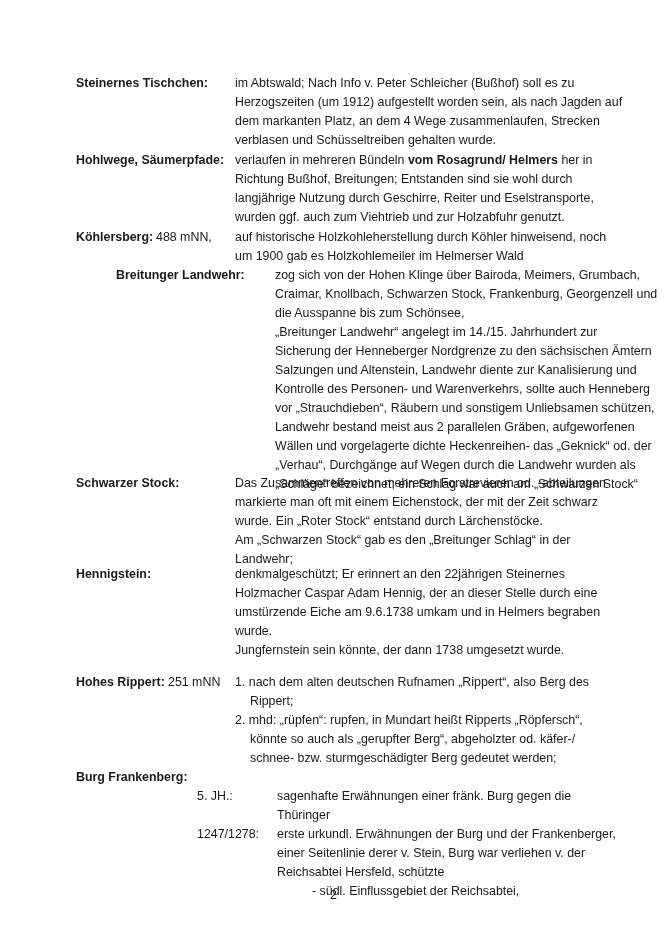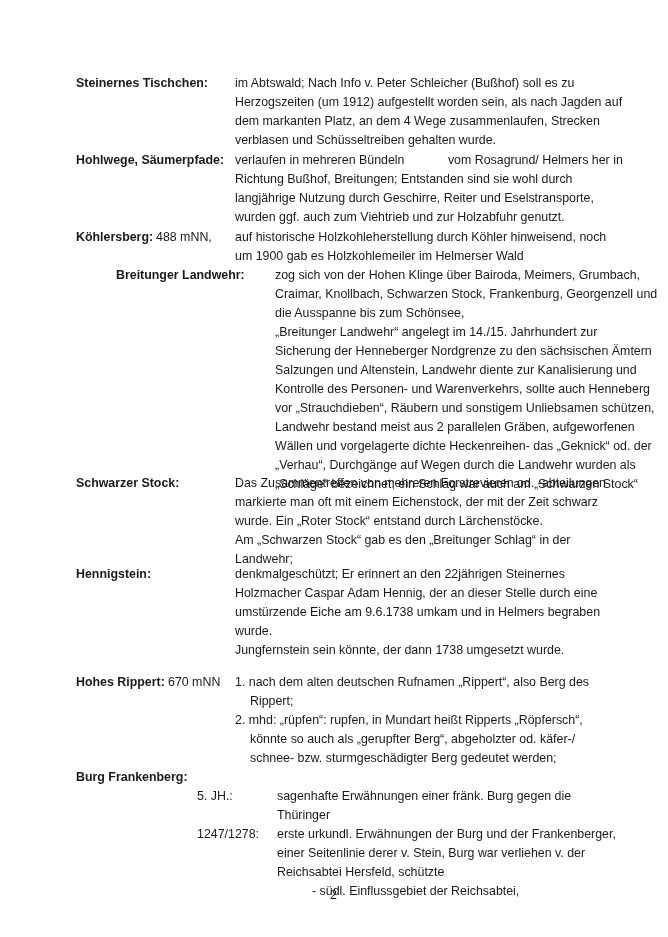--- a/index.html
+++ b/index.html
@@ -10,21 +10,21 @@
     }
     .page { position: absolute; left: 0; top: 0; width: 668px; height: 937px; }
     .entry { position: absolute; left: 76px; width: 540px; }
     .label { position: absolute; left: 0; top: 0; font-weight: bold; white-space: nowrap; line-height: 19px; }
     .sublabel { position: absolute; top: 0; white-space: nowrap; line-height: 19px; font-weight: normal; }
     .body { position: absolute; left: 159px; top: 0; width: 370px; line-height: 19px; }
     .line { white-space: nowrap; display: block; height: 19px; }
     .list { position: absolute; left: 159px; top: 0; width: 370px; line-height: 19px; }
     .li-first { display: block; white-space: nowrap; height: 19px; }
     .li-cont { display: block; white-space: nowrap; height: 19px; padding-left: 15px; }
-    .b { font-weight: normal; margin-left: 40px; }
+    .b { font-weight: bold; }
     .bf-row { position: absolute; left: 0; width: 540px; height: 19px; line-height: 19px; }
     .bf-sub { position: absolute; left: 121px; white-space: nowrap; }
     .bf-text { position: absolute; left: 201px; white-space: nowrap; }
     .indent { padding-left: 35px; }
     .page-number { position: absolute; left: 330px; top: 886px; font-size: 12.4px; line-height: 19px; }
   </style>
 </head>
 <body>
 
 <div class="page">
@@ -93,21 +93,21 @@
       <span class="line">denkmalgeschützt; Er erinnert an den 22jährigen Steinernes</span>
       <span class="line">Holzmacher Caspar Adam Hennig, der an dieser Stelle durch eine</span>
       <span class="line">umstürzende Eiche am 9.6.1738 umkam und in Helmers begraben</span>
       <span class="line">wurde.</span>
       <span class="line">Jungfernstein sein könnte, der dann 1738 umgesetzt wurde.</span>
     </div>
   </div>
 
   <div class="entry" style="top:673px;height:95px;">
     <span class="label">Hohes Rippert:</span>
-    <span class="sublabel" style="left:92px;">670 mNN</span>
+    <span class="sublabel" style="left:92px;">251 mNN</span>
     <div class="list">
       <span class="li-first">1. nach dem alten deutschen Rufnamen „Rippert“, also Berg des</span>
       <span class="li-cont">Rippert;</span>
       <span class="li-first">2. mhd: „rüpfen“: rupfen,  in Mundart heißt Ripperts „Röpfersch“,</span>
       <span class="li-cont">könnte so auch als  „gerupfter Berg“, abgeholzter od. käfer-/</span>
       <span class="li-cont">schnee- bzw. sturmgeschädigter Berg gedeutet werden;</span>
     </div>
   </div>
 
   <div class="entry" style="top:768px;height:133px;">

